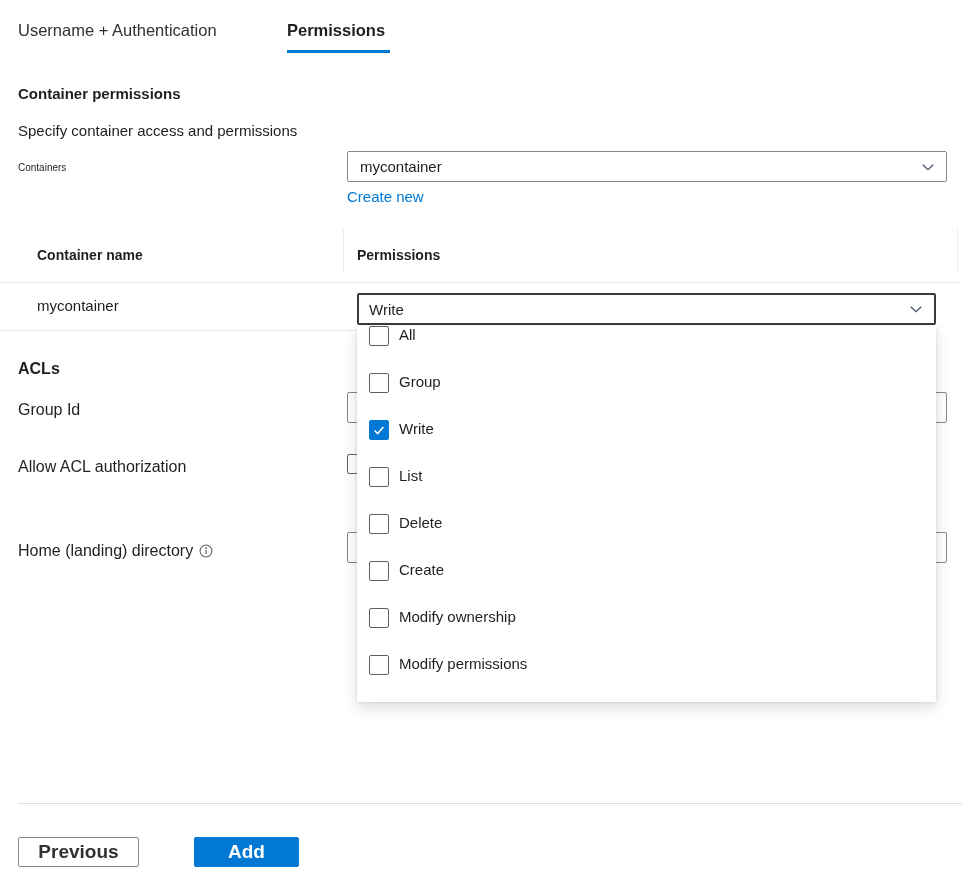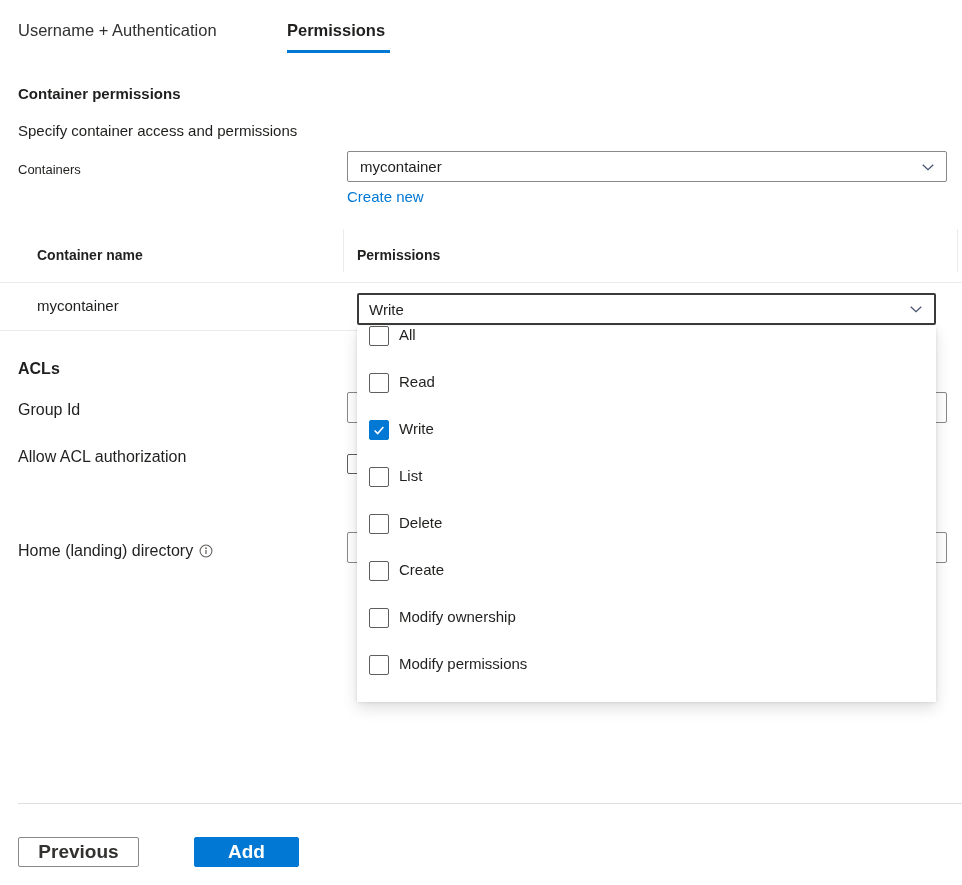--- a/index.html
+++ b/index.html
@@ -19,21 +19,21 @@
   .tab{position:absolute;top:21px;font-size:16.5px;color:var(--text2);cursor:pointer;white-space:nowrap;}
   .tab.inactive{left:18px;}
   .tab.active{left:287px;font-weight:700;color:var(--text);}
   .tab-underline{position:absolute;left:287px;top:50px;width:103px;height:3px;background:var(--accent);}
 
   
   .sec-heading{position:absolute;left:18px;top:85px;font-size:15px;font-weight:700;}
   .sec-sub{position:absolute;left:18px;top:122px;font-size:15px;}
 
   
-  .lbl-containers{position:absolute;left:18px;top:162px;font-size:13px;}
+  .lbl-containers{position:absolute;left:18px;top:162px;font-size:10px;}
   .select-box{position:absolute;background:#fff;border:1px solid var(--border-input);border-radius:2px;
     display:flex;align-items:center;font-size:15px;}
   .containers-select{left:347px;top:151px;width:600px;height:31px;padding-left:12px;}
   .select-box .chev{position:absolute;right:11px;top:50%;transform:translateY(-50%);display:flex;}
   .link{position:absolute;left:347px;top:188px;font-size:15px;color:var(--accent);cursor:pointer;}
 
   
   .col-div{position:absolute;width:1px;background:var(--border-light);}
   .th{position:absolute;top:247px;font-size:14px;font-weight:700;}
   .hline{position:absolute;height:1px;background:var(--border-light);}
@@ -98,21 +98,21 @@
   <div class="th" style="left:37px;">Container name</div>
   <div class="th" style="left:357px;">Permissions</div>
   <div class="hline" style="left:0;width:962px;top:282px;"></div>
 
   <div class="cell">mycontainer</div>
   <div class="hline" style="left:0;width:357px;top:330px;"></div>
 
   <div class="lbl bold" style="top:360px;">ACLs</div>
   <div class="lbl" style="top:401px;">Group Id</div>
   <input class="text-input" style="top: 392px;" value="">
-  <div class="lbl" style="top:448px;">Allow ACL authorization</div>
+  <div class="lbl" style="top:458px;">Allow ACL authorization</div>
   <div class="acl-check"></div>
   <div class="lbl" style="top:542px;">
     <span>Home (landing) directory</span><span class="info-icon"><svg width="14" height="14" viewBox="0 0 16 16">
           <circle cx="8" cy="8" r="6.8" fill="none" stroke="#605e5c" stroke-width="1.2"></circle>
           <circle cx="8" cy="4.8" r="1" fill="#605e5c"></circle>
           <rect x="7.3" y="6.8" width="1.4" height="4.6" fill="#605e5c"></rect>
         </svg></span>
   </div>
   <input class="text-input" style="top: 532px;" value="">
 
@@ -134,21 +134,21 @@
       </span>
       <span class="dd-label">All</span>
     </div>
 
     <div class="dd-item">
       <span class="checkbox">
         <svg width="14" height="14" viewBox="0 0 16 16">
             <path d="M3 8.5 L6.5 12 L13 4.5" fill="none" stroke="#fff" stroke-width="1.8"></path>
           </svg>
       </span>
-      <span class="dd-label">Read</span>
+      <span class="dd-label">Group</span>
     </div>
 
     <div class="dd-item">
       <span class="checkbox checked">
         <svg width="14" height="14" viewBox="0 0 16 16">
             <path d="M3 8.5 L6.5 12 L13 4.5" fill="none" stroke="#fff" stroke-width="1.8"></path>
           </svg>
       </span>
       <span class="dd-label">Write</span>
     </div>

